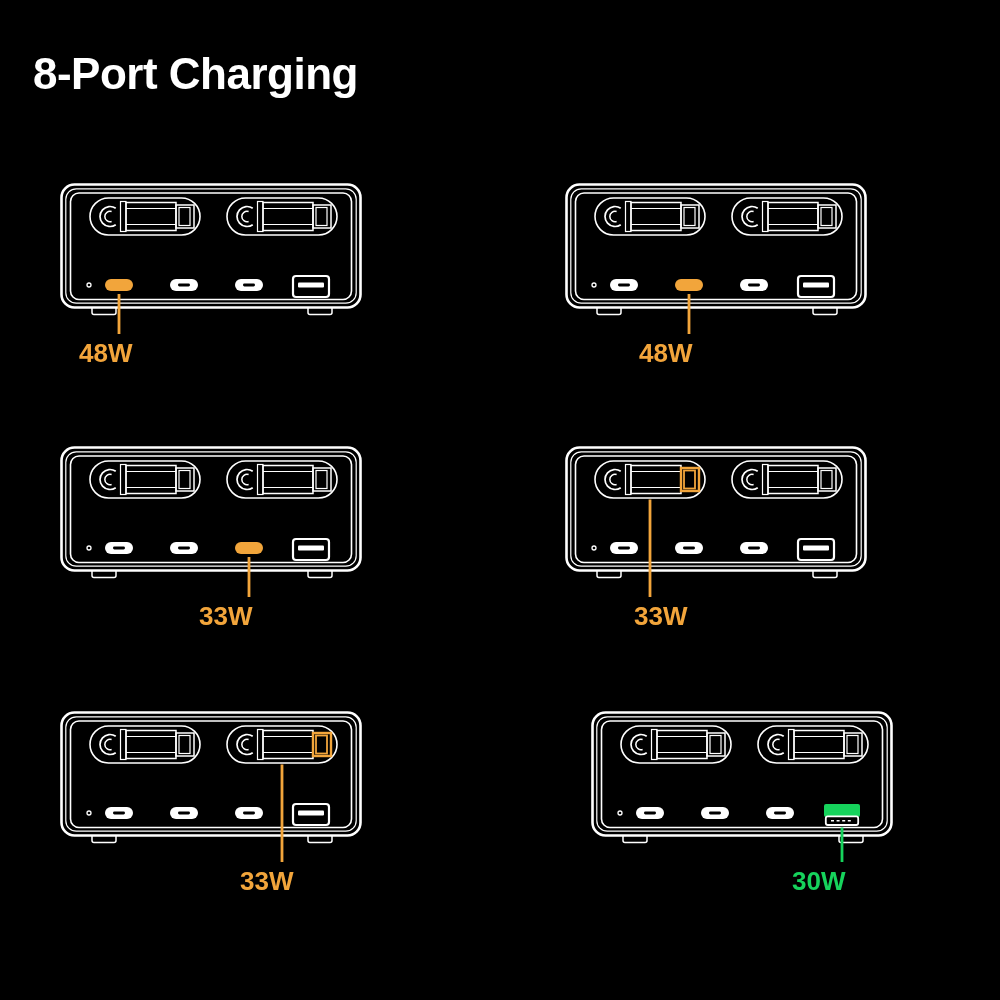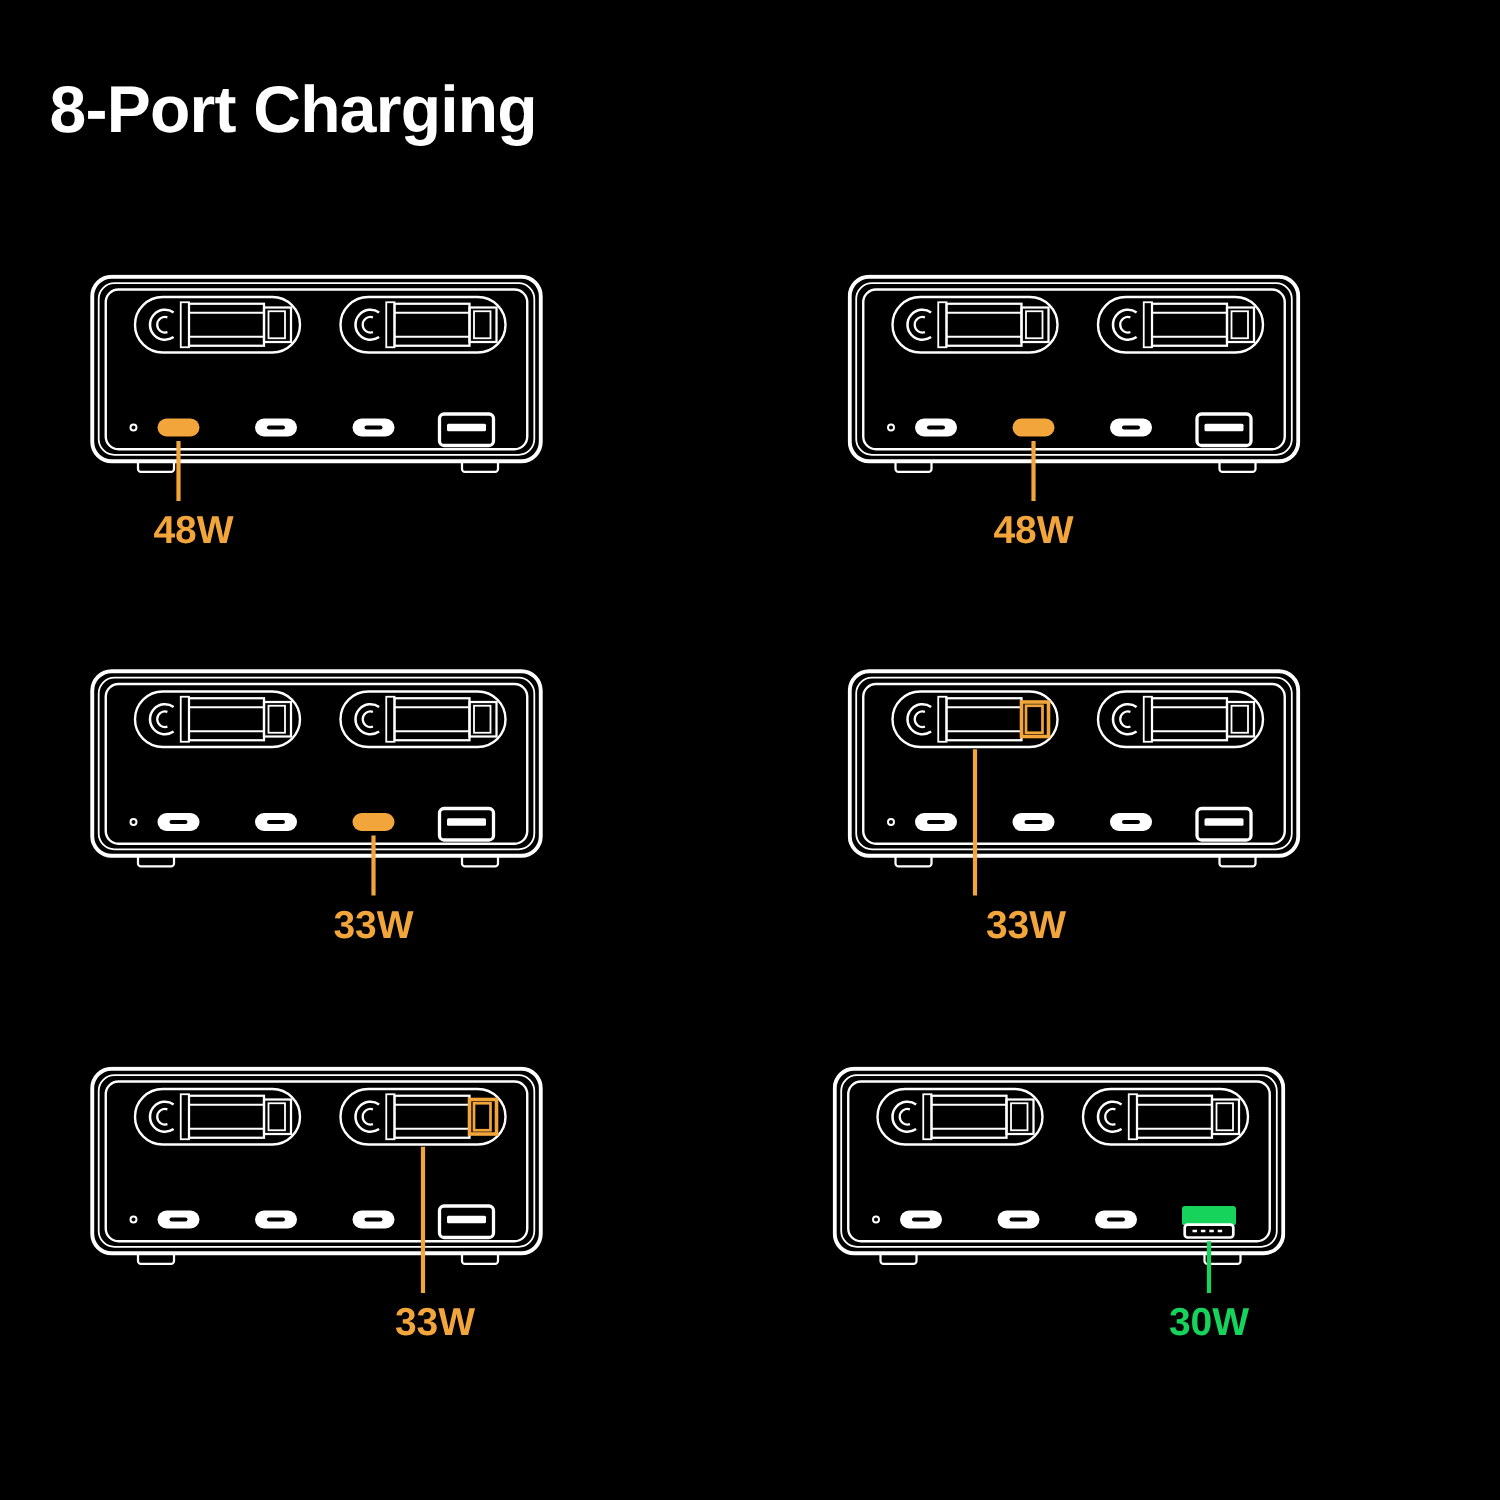--- a/index.html
+++ b/index.html
@@ -23,21 +23,21 @@
   .device{
     position:absolute;
     width:302px;
     height:210px;
   }
   .device svg{display:block;}
   .wattage{
     position:absolute;
     top:156px;
     width:100px;
-    text-align:center;
+    text-align:left;
     font-size:26px;
     font-weight:700;
     line-height:1.1;
   }
   .ln{stroke:#fff;fill:none;}
 </style>
 </head>
 <body>
 
 <h1 class="page-title">8-Port Charging</h1>
@@ -286,21 +286,21 @@
     <rect x="183" y="100.6" width="12" height="2.8" rx="1.4" fill="#000"></rect>
   </g>
   <g>
     <rect x="233" y="93" width="36" height="21" rx="3" fill="#000" stroke="#fff" stroke-width="2.2"></rect>
     <rect x="238" y="99.5" width="26" height="5" rx="1" fill="#fff"></rect>
   </g>
       <line x1="222" y1="53.5" x2="222" y2="151" stroke="#F2A53B" stroke-width="2.8"></line>
     </svg>
   <div class="wattage" style="left: 180px; color: rgb(242, 165, 59);">33W</div>
 </div>
-<div class="device" style="left: 555px; top: 711px;">
+<div class="device" style="left: 591px; top: 711px;">
   <svg width="302" height="160" viewBox="0 0 302 160">
   <g>
     <rect x="1.5" y="1.5" width="299" height="123" rx="13" class="ln" stroke-width="2.6"></rect>
     <rect x="5.8" y="5.8" width="290.4" height="114.4" rx="10.5" class="ln" stroke-width="1.2"></rect>
     <rect x="10.5" y="10" width="281" height="106.5" rx="8.5" class="ln" stroke-width="1.6"></rect>
     <path d="M32 124.6 v5 a2 2 0 0 0 2 2 h20 a2 2 0 0 0 2 -2 v-5" class="ln" stroke-width="1.5"></path>
     <path d="M248 124.6 v5 a2 2 0 0 0 2 2 h20 a2 2 0 0 0 2 -2 v-5" class="ln" stroke-width="1.5"></path>
   </g>
   <g>
     <rect x="30" y="15" width="110" height="37" rx="18.5" class="ln" stroke-width="1.6"></rect>

